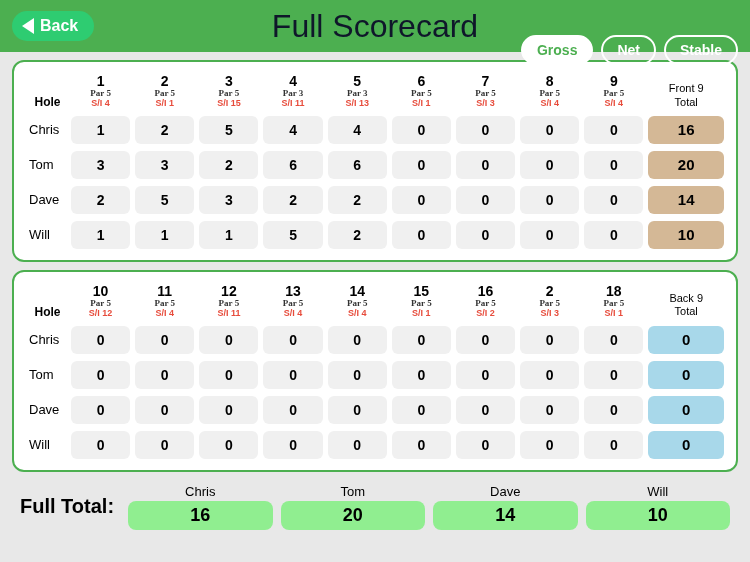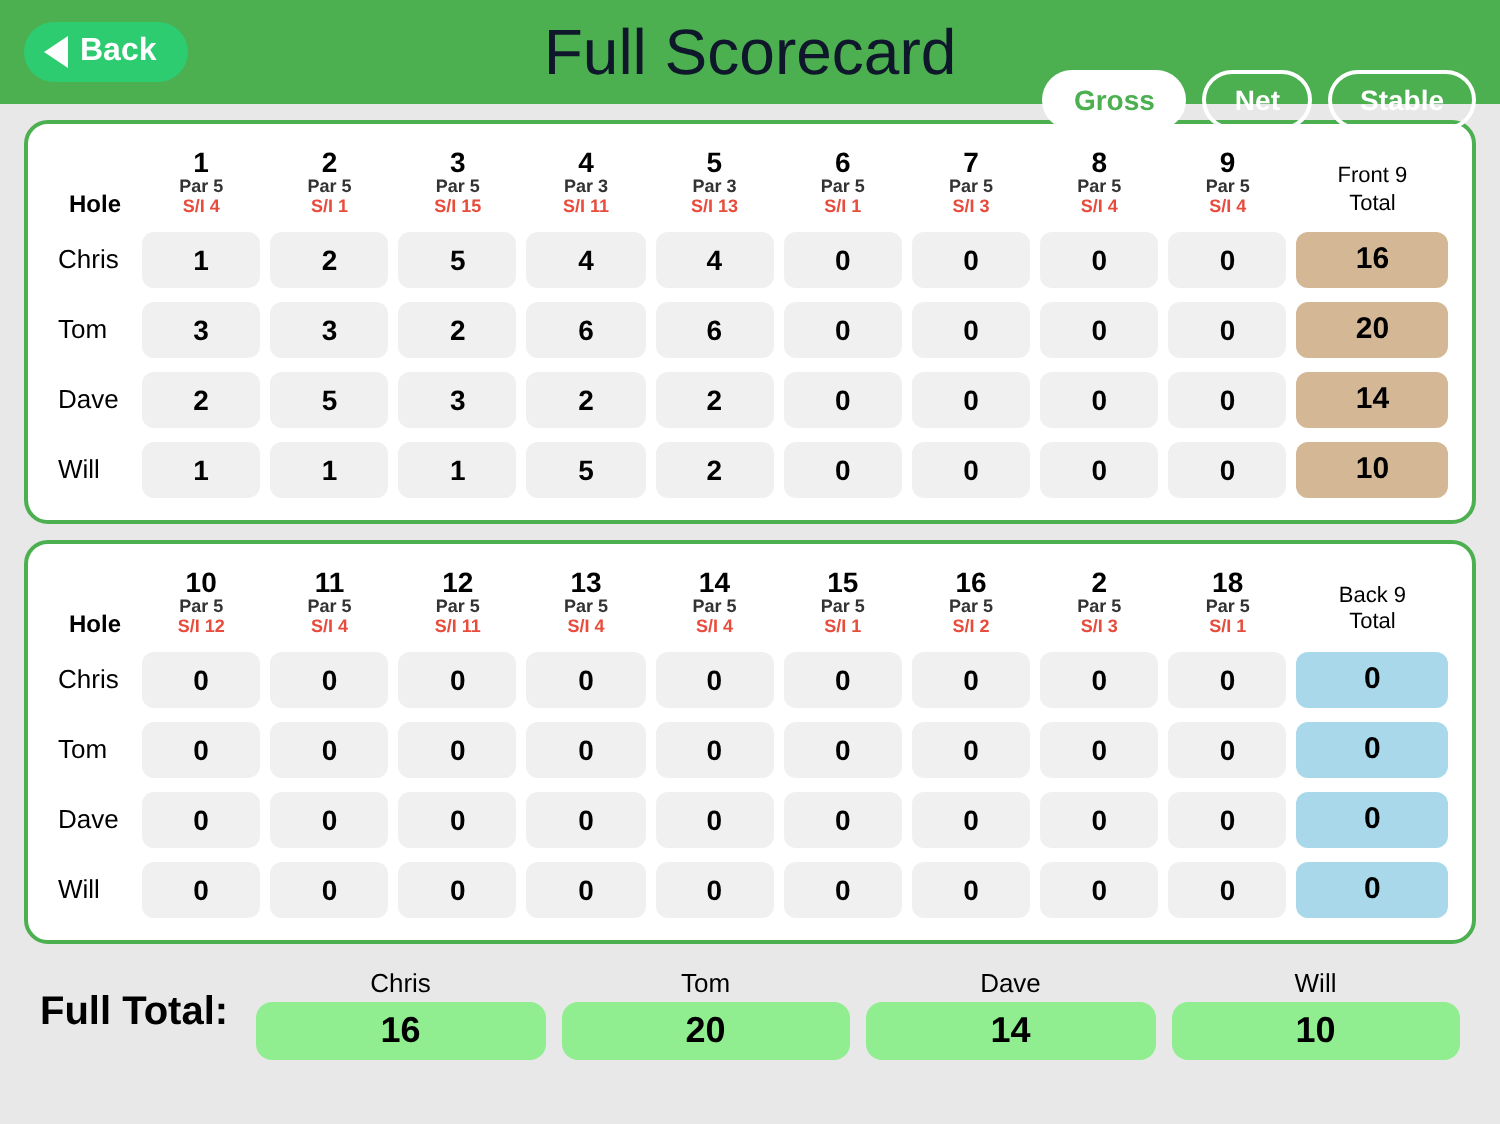--- a/index.html
+++ b/index.html
@@ -108,21 +108,21 @@
 
     .hole-num {
       font-weight: bold;
       font-size: 14px;
     }
 
     .par-si {
       font-size: 9px;
       line-height: 1.1;
     }
-    .par-val { color: #333; }
+    .par-val { color: #333; font-family: Liberation Serif, serif; }
     .si-val { color: #e74c3c; }
 
     .score-cell {
       background: #f0f0f0;
       border-radius: 6px;
       font-weight: bold;
       font-size: 14px;
       min-width: 28px;
       height: 28px;
       line-height: 28px;

